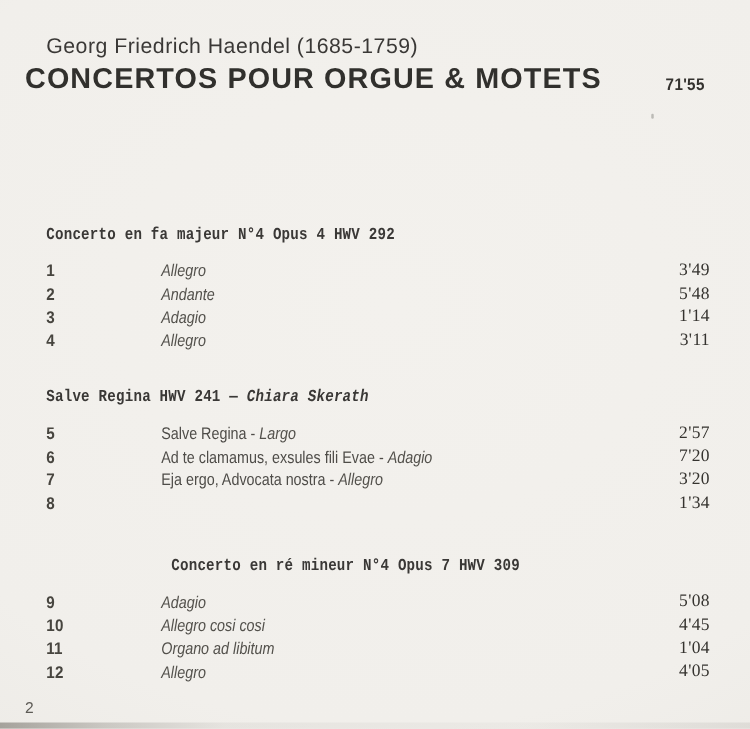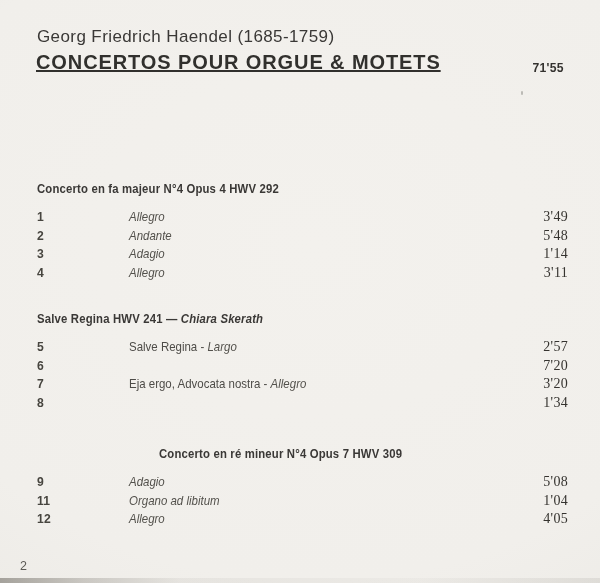--- a/index.html
+++ b/index.html
@@ -27,35 +27,35 @@
     background:rgba(90,88,84,0.35); border-radius:1px;
   }
   .cond { display:inline-block; transform:scaleX(0.85); transform-origin:0 50%; white-space:nowrap; }
 
   .composer {
     position:absolute; left:37px; top:27px;
     font-size:17px; line-height:20px; letter-spacing:0.4px;
     color:#3a3836; white-space:nowrap;
   }
   .album-title {
-    position:absolute; left:36px; top:51px;
-    font-size:20px; font-weight:bold; line-height:22px; letter-spacing:0.9px;
-    color:#31302d; white-space:nowrap;text-decoration:underline;
+    position:absolute; left:20px; top:51px;
+    font-size:23px; font-weight:bold; line-height:22px; letter-spacing:0.9px;
+    color:#31302d; white-space:nowrap;
   }
   .total-duration {
     position:absolute; right:36px; top:61px;
     font-size:13.5px; font-weight:bold; line-height:14px; letter-spacing:0.3px;
     color:#34322f;
     transform:scaleX(0.9); transform-origin:100% 50%;
   }
 
   .tracklist-section { position:absolute; left:37px; right:30px; }
   .section-heading {
     font-size:13.5px; font-weight:bold; line-height:18px; letter-spacing:0.2px;
-    color:#3a3836; white-space:nowrap;
+    color:#3a3836; white-space:nowrap;font-family:Liberation Mono, monospace;
   }
   .section-heading .cond { transform:scaleX(0.84); }
   .section-heading .artist { font-style:italic; }
   .tracks { margin-top:10px; }
   .track-row { position:relative; height:18.6px; line-height:18.6px; font-size:13.5px; }
   .track-no {
     position:absolute; left:0; top:0;
     font-weight:bold; letter-spacing:0.2px; color:#47453f;
     transform:scaleX(0.9); transform-origin:0 50%;
   }
@@ -113,20 +113,21 @@
   <section class="tracklist-section section-2">
     <div class="section-heading"><span class="cond"><span>Salve Regina HWV 241</span><span> — </span><span class="artist">Chiara Skerath</span></span></div>
     <div class="tracks">
       <div class="track-row">
         <span class="track-no">5</span>
         <span class="track-title"><span class="cond"><span>Salve Regina - </span><span class="it">Largo</span></span></span>
         <span class="track-duration">2'57</span>
       </div>
       <div class="track-row">
         <span class="track-no">6</span>
+        <span class="track-title"><span class="cond"><span>Ad te clamamus, exsules fili Evae - </span><span class="it">Adagio</span></span></span>
         <span class="track-duration">7'20</span>
       </div>
       <div class="track-row">
         <span class="track-no">7</span>
         <span class="track-title"><span class="cond"><span>Eja ergo, Advocata nostra - </span><span class="it">Allegro</span></span></span>
         <span class="track-duration">3'20</span>
       </div>
       <div class="track-row">
         <span class="track-no">8</span>
         <span class="track-duration">1'34</span>
@@ -136,20 +137,25 @@
 
   <section class="tracklist-section section-3">
     <div class="section-heading"><span class="cond"><span>Concerto en ré mineur N°4 Opus 7 HWV 309</span></span></div>
     <div class="tracks">
       <div class="track-row">
         <span class="track-no">9</span>
         <span class="track-title"><span class="cond"><span class="it">Adagio</span></span></span>
         <span class="track-duration">5'08</span>
       </div>
       <div class="track-row">
+        <span class="track-no">10</span>
+        <span class="track-title"><span class="cond"><span class="it">Allegro cosi cosi</span></span></span>
+        <span class="track-duration">4'45</span>
+      </div>
+      <div class="track-row">
         <span class="track-no">11</span>
         <span class="track-title"><span class="cond"><span class="it">Organo ad libitum</span></span></span>
         <span class="track-duration">1'04</span>
       </div>
       <div class="track-row">
         <span class="track-no">12</span>
         <span class="track-title"><span class="cond"><span class="it">Allegro</span></span></span>
         <span class="track-duration">4'05</span>
       </div>
     </div>

